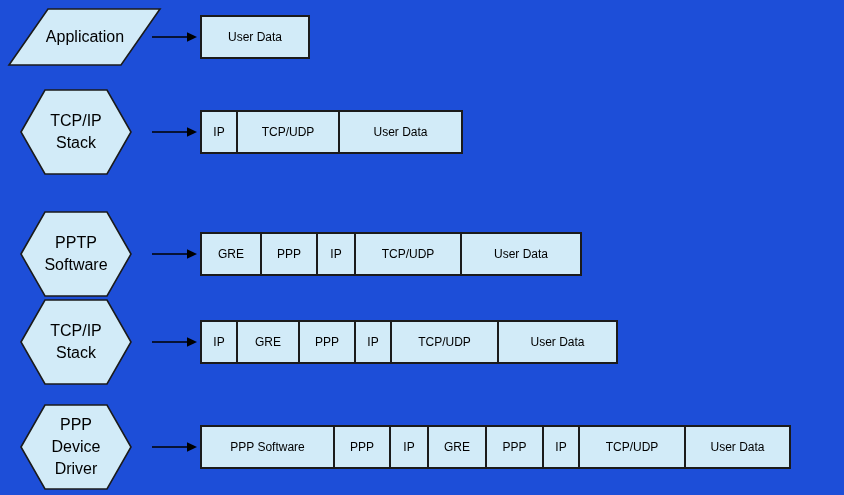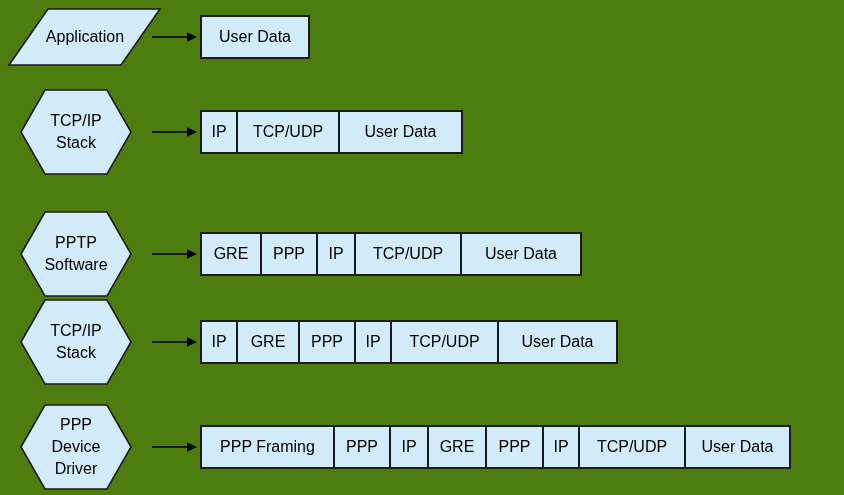--- a/index.html
+++ b/index.html
@@ -31,30 +31,30 @@
     height: 44px;
   }
   .cell {
     box-sizing: border-box;
     flex: 0 0 auto;
     display: flex;
     align-items: center;
     justify-content: center;
     border: 2px solid #1b1b1b;
     margin-left: -2px;
-    font-size: 16px;
+    font-size: 12px;
     color: #000000;
     white-space: nowrap;
   }
   .cell:first-child { margin-left: 0; }
 </style>
 </head>
 <body>
 
-<div class="canvas" id="canvas" style="background: #4d7c0f;">
+<div class="canvas" id="canvas" style="background: #1d4ed8;">
     <div class="row" style="top: -5px;">
       <svg class="stage-svg" width="154" height="58" style="left: 8px; top: 13px;">
         <polygon points="40,1 152,1 113,57 1,57" fill="#d2ebf8" stroke="#1b1b1b" stroke-width="1.6"></polygon>
         <text x="77" y="34" text-anchor="middle">Application</text>
       </svg>
       <svg class="arrow-svg" width="50" height="16" style="left: 150px; top: 34px;">
         <line x1="2" y1="8" x2="38" y2="8" stroke="#000000" stroke-width="1.3"></line>
         <polygon points="37,3.2 47,8 37,12.8" fill="#000000"></polygon>
       </svg>
       <div class="packet" style="left: 200px; top: 20px;">
@@ -119,21 +119,21 @@
         <polygon points="1,43 25,1 87,1 111,43 87,85 25,85" fill="#d2ebf8" stroke="#1b1b1b" stroke-width="1.6"></polygon>
         <text x="56" y="26" text-anchor="middle">PPP</text>
         <text x="56" y="48" text-anchor="middle">Device</text>
         <text x="56" y="70" text-anchor="middle">Driver</text>
       </svg>
       <svg class="arrow-svg" width="50" height="16" style="left: 150px; top: 34px;">
         <line x1="2" y1="8" x2="38" y2="8" stroke="#000000" stroke-width="1.3"></line>
         <polygon points="37,3.2 47,8 37,12.8" fill="#000000"></polygon>
       </svg>
       <div class="packet" style="left: 200px; top: 20px;">
-        <div class="cell" style="width: 135px; background: rgb(210, 235, 248); color: rgb(0, 0, 0);">PPP Framing</div>
+        <div class="cell" style="width: 135px; background: rgb(210, 235, 248); color: rgb(0, 0, 0);">PPP Software</div>
         <div class="cell" style="width: 58px; background: rgb(210, 235, 248); color: rgb(0, 0, 0);">PPP</div>
         <div class="cell" style="width: 40px; background: rgb(210, 235, 248); color: rgb(0, 0, 0);">IP</div>
         <div class="cell" style="width: 60px; background: rgb(210, 235, 248); color: rgb(0, 0, 0);">GRE</div>
         <div class="cell" style="width: 59px; background: rgb(210, 235, 248); color: rgb(0, 0, 0);">PPP</div>
         <div class="cell" style="width: 38px; background: rgb(210, 235, 248); color: rgb(0, 0, 0);">IP</div>
         <div class="cell" style="width: 108px; background: rgb(210, 235, 248); color: rgb(0, 0, 0);">TCP/UDP</div>
         <div class="cell" style="width: 107px; background: rgb(210, 235, 248); color: rgb(0, 0, 0);">User Data</div>
       </div>
     </div>
   </div>

